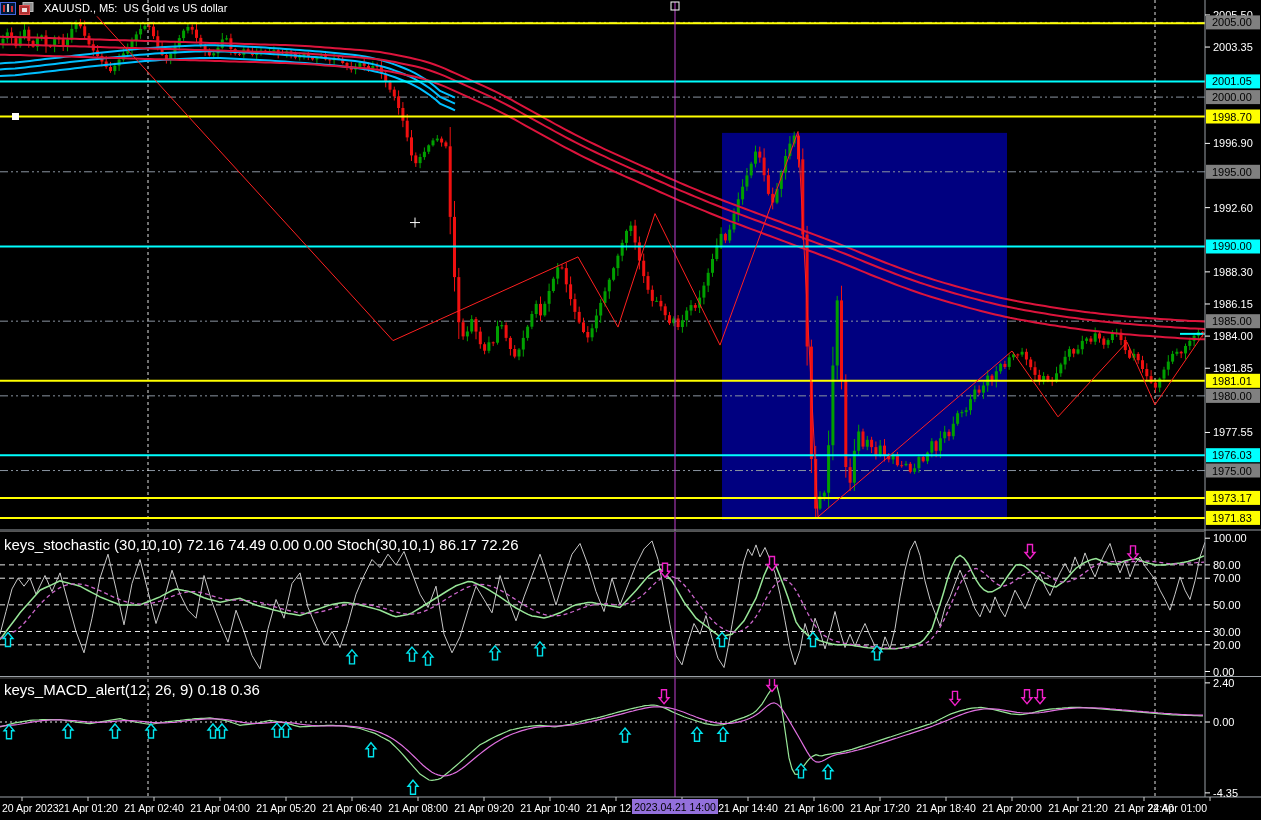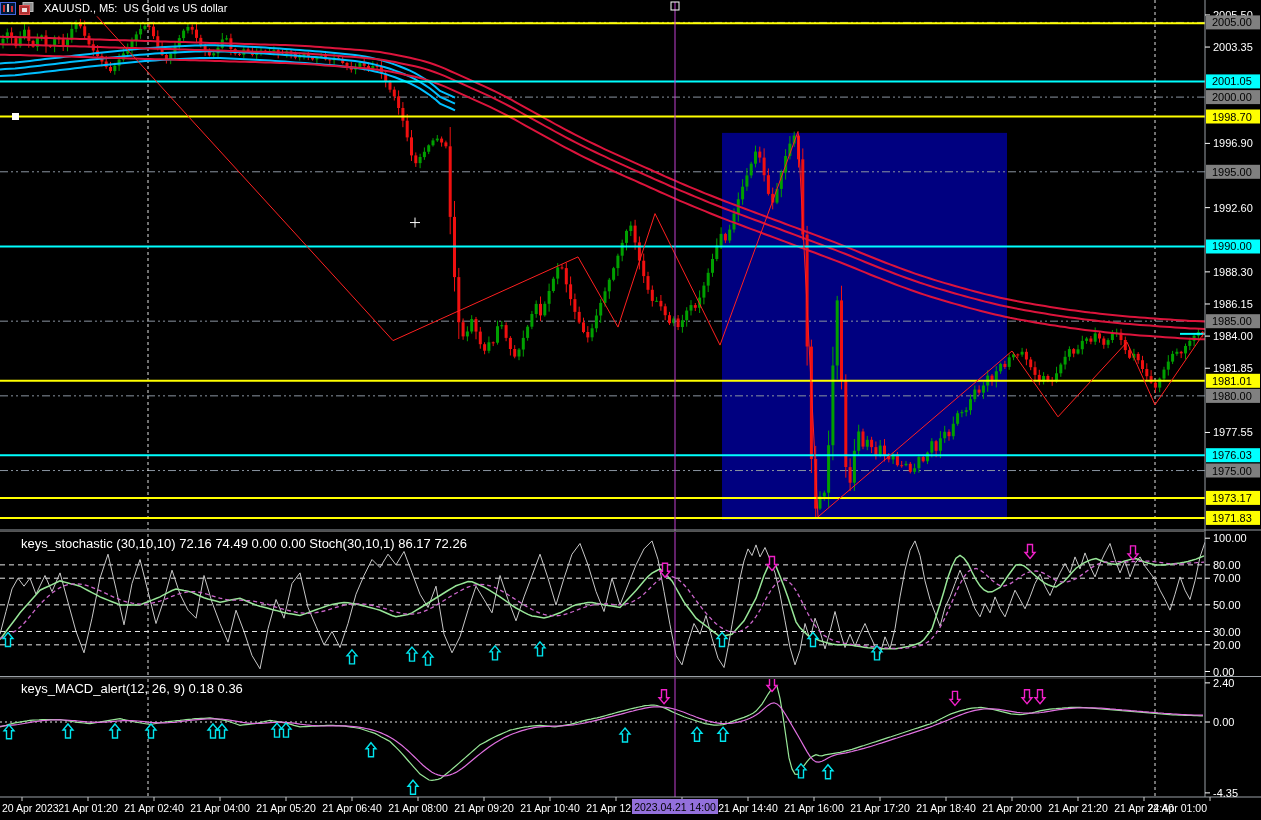--- a/index.html
+++ b/index.html
@@ -1,21 +1,21 @@
 <!DOCTYPE html>
 <html><head>
 <meta charset="utf-8">
 <style>
   html,body{margin:0;padding:0;background:#000;}
   #app{position:relative;width:1261px;height:820px;background:#000;overflow:hidden;
        font-family:"Liberation Sans",sans-serif;}
   .titlebar{position:absolute;left:0;top:0;height:16px;z-index:30;display:flex;align-items:center;gap:3px;}
   .titlebar .ttl{color:#fff;font-size:11px;margin-left:6px;white-space:pre;}
   .mini-icon{display:inline-block;width:16px;height:13px;position:relative;}
-  .panel-label{position:absolute;left:21px;color:#fff;font-size:13px;z-index:30;white-space:pre;}
+  .panel-label{position:absolute;left:4px;color:#fff;font-size:15px;z-index:30;white-space:pre;}
   #stoch-label{top:536px;}
   #macd-label{top:681px;}
   svg{position:absolute;left:0;top:0;}
 </style>
 </head>
 <body>
 
 <div id="app">
   <div class="titlebar">
     <span class="mini-icon">

